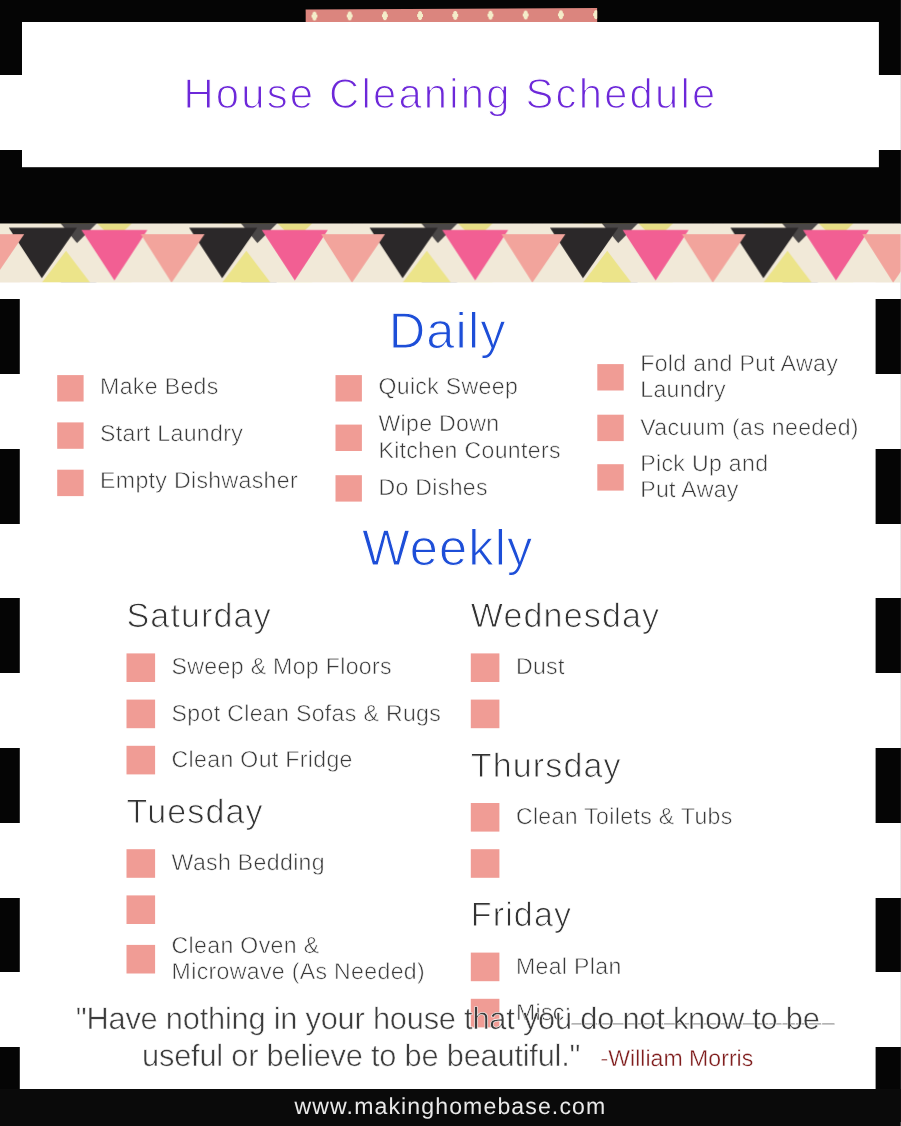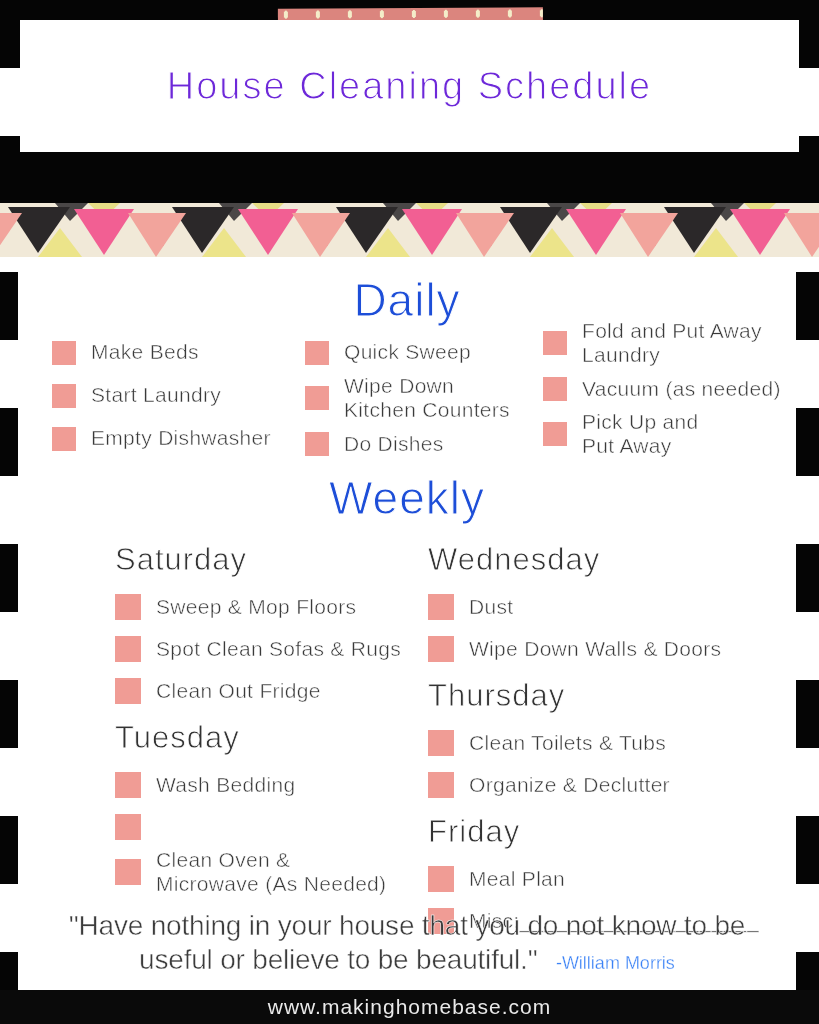--- a/index.html
+++ b/index.html
@@ -61,21 +61,21 @@
   .week-col .task{min-height:42px;align-items:center;}
   
   .quote-block{
     position:absolute;left:0;right:0;top:652px;text-align:center;
   }
   .quote-text{
     display:inline;font-size:28px;color:#3c3c3c;line-height:1.2;
     letter-spacing:-0.2px;-webkit-text-stroke:0.5px #ffffff;
   }
   .quote-attr{
-    display:inline;font-size:18px;color:#3b82f6;padding-left:14px;
+    display:inline;font-size:21px;color:#7f1d1d;padding-left:14px;
     -webkit-text-stroke:0.3px #ffffff;
   }
   .quote-inner{max-width:720px;margin:0 auto;}
   
   .footer-bar{
     position:absolute;left:0;top:990px;width:819px;height:34px;background:#0a0a0a;
     display:flex;align-items:center;justify-content:center;
   }
   .footer-url{font-size:21px;color:#e9e9e9;letter-spacing:1px;font-weight:300;}
 </style>
@@ -201,33 +201,31 @@
     <div class="week-col" id="week-col-right">
 
       <div class="day-block">
         <h3 class="day-name">Wednesday</h3>
         <div class="task">
           <span class="cb"></span>
           <span class="task-label">Dust</span>
         </div>
         <div class="task">
           <span class="cb"></span>
-          <span class="task-label">Wipe Down Walls &amp; Doors</span>
         </div>
       </div>
 
       <div class="day-block">
         <h3 class="day-name">Thursday</h3>
         <div class="task">
           <span class="cb"></span>
           <span class="task-label">Clean Toilets &amp; Tubs</span>
         </div>
         <div class="task">
           <span class="cb"></span>
-          <span class="task-label">Organize &amp; Declutter</span>
         </div>
       </div>
 
       <div class="day-block">
         <h3 class="day-name">Friday</h3>
         <div class="task">
           <span class="cb"></span>
           <span class="task-label">Meal Plan</span>
         </div>
         <div class="task">

